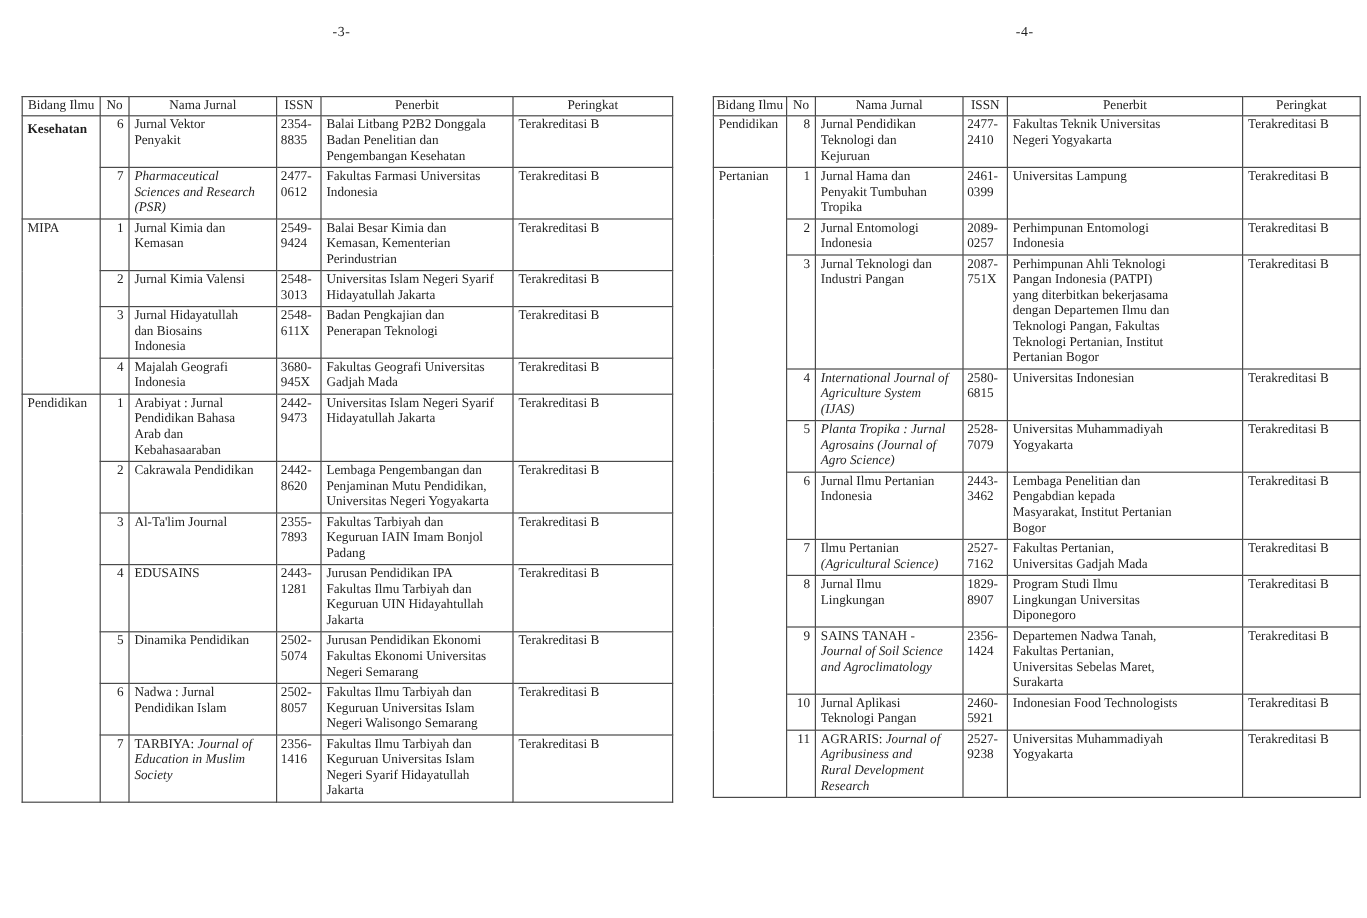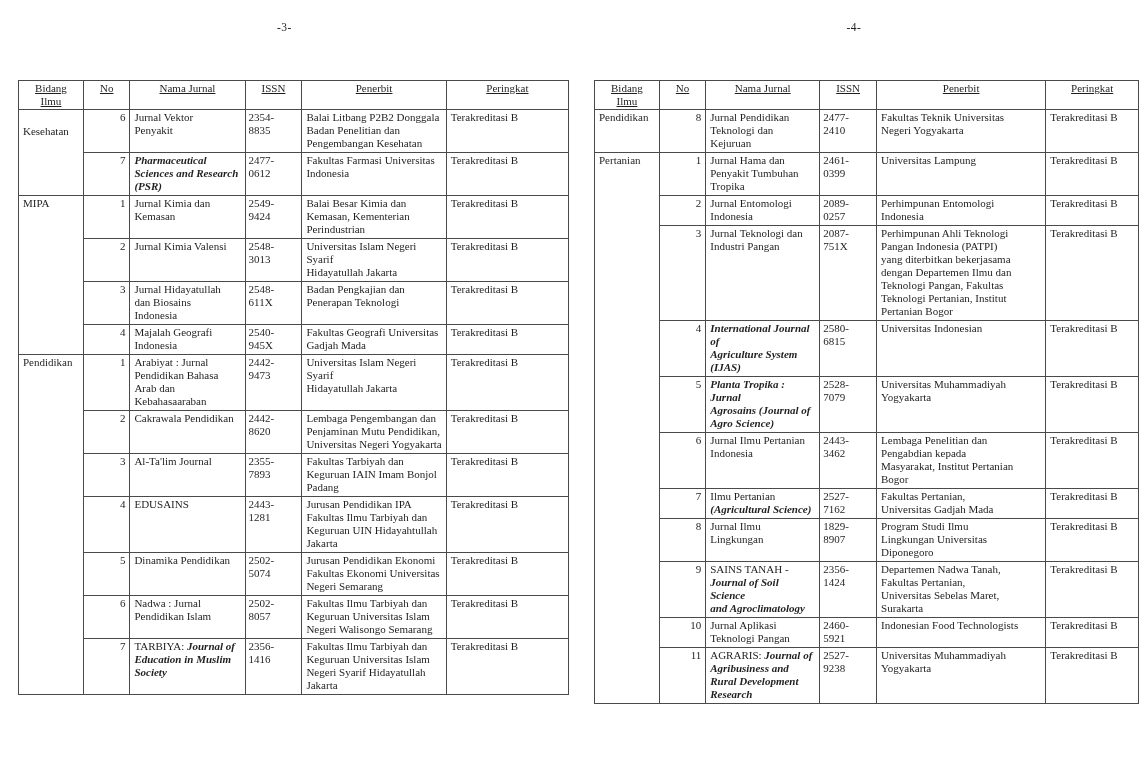--- a/index.html
+++ b/index.html
@@ -35,33 +35,32 @@
   .p4 table.journals { left: 25px; }
   th, td {
     border: 1px solid #4a4a4a;
     font-size: 11px;
     line-height: 13px;
     vertical-align: top;
   }
   th {
     font-weight: normal;
     text-align: center;
-    padding: 1px 16px;
+    padding: 1px 2px;
     white-space: normal;
-    text-decoration: underline;
   }
   td {
     padding: 1px 4px 2px 4px;
     white-space: pre-line;
     text-align: left;
   }
   td.no { text-align: right; }
   td.bidang { }
   td.issn { padding-left: 3px; padding-right: 1px; }
-  .it { font-style: italic; font-weight: bold; }
+  .it { font-style: italic; }
 </style>
 </head>
 <body>
 
 <div class="canvas">
 
   <div class="page p3">
     <div class="page-number">-3-</div>
     <table class="journals">
       <colgroup>
@@ -77,21 +76,21 @@
             <th>Bidang Ilmu</th>
             <th>No</th>
             <th>Nama Jurnal</th>
             <th>ISSN</th>
             <th>Penerbit</th>
             <th>Peringkat</th>
           </tr>
         </thead>
       <tbody>
           <tr>
-            <td class="bidang" rowspan="2" style="padding-top: 15px;">Kesehatan</td>
+            <td class="bidang" rowspan="2" style="padding-top: 5px; font-weight: bold;">Kesehatan</td>
             <td class="no">6</td>
             <td class="nama"><span>Jurnal Vektor
 Penyakit</span></td>
             <td class="issn">2354-
 8835</td>
             <td class="penerbit">Balai Litbang P2B2 Donggala
 Badan Penelitian dan
 Pengembangan Kesehatan</td>
             <td class="peringkat">Terakreditasi B</td>
           </tr>
@@ -135,21 +134,21 @@
             <td class="issn">2548-
 611X</td>
             <td class="penerbit">Badan Pengkajian dan
 Penerapan Teknologi</td>
             <td class="peringkat">Terakreditasi B</td>
           </tr>
           <tr>
             <td class="no">4</td>
             <td class="nama"><span>Majalah Geografi
 Indonesia</span></td>
-            <td class="issn">2540-
+            <td class="issn">3680-
 945X</td>
             <td class="penerbit">Fakultas Geografi Universitas
 Gadjah Mada</td>
             <td class="peringkat">Terakreditasi B</td>
           </tr>
           <tr>
             <td class="bidang" rowspan="7">Pendidikan</td>
             <td class="no">1</td>
             <td class="nama"><span>Arabiyat : Jurnal
 Pendidikan Bahasa

